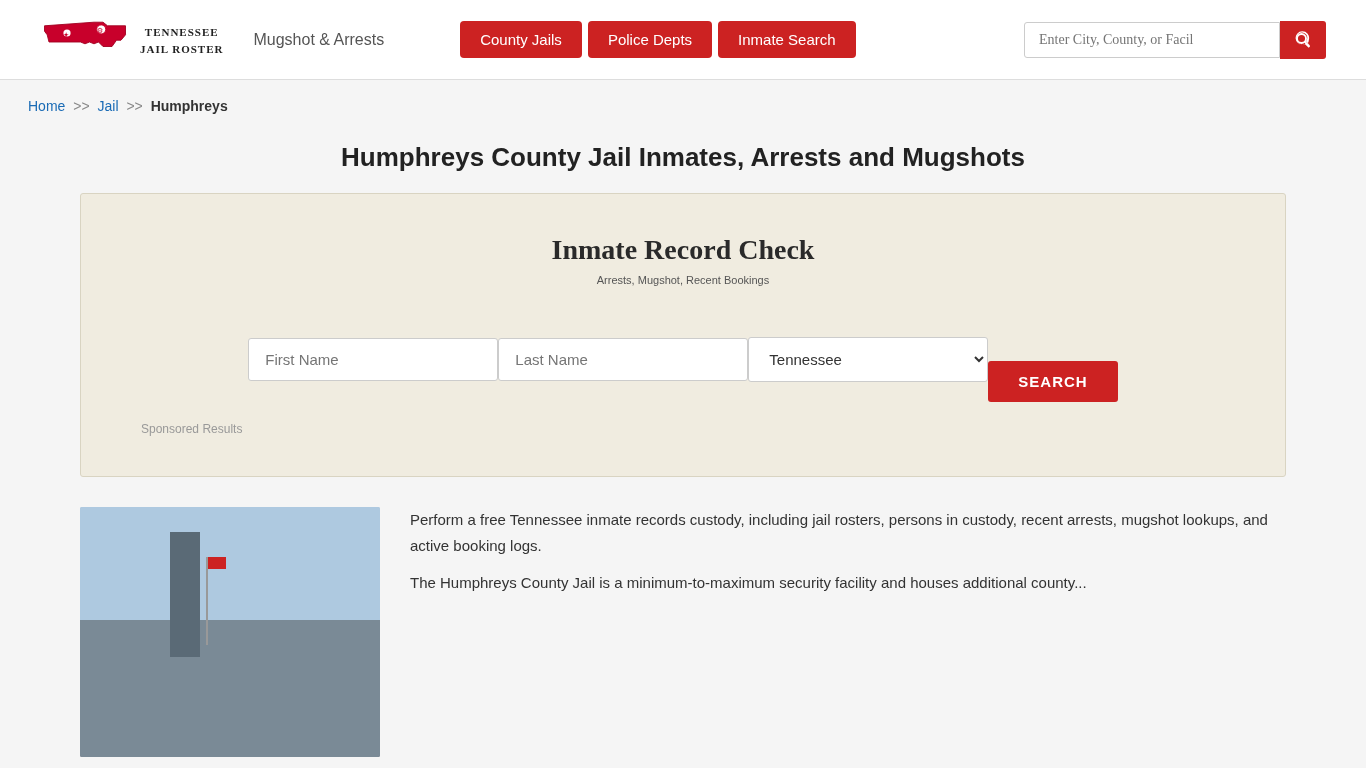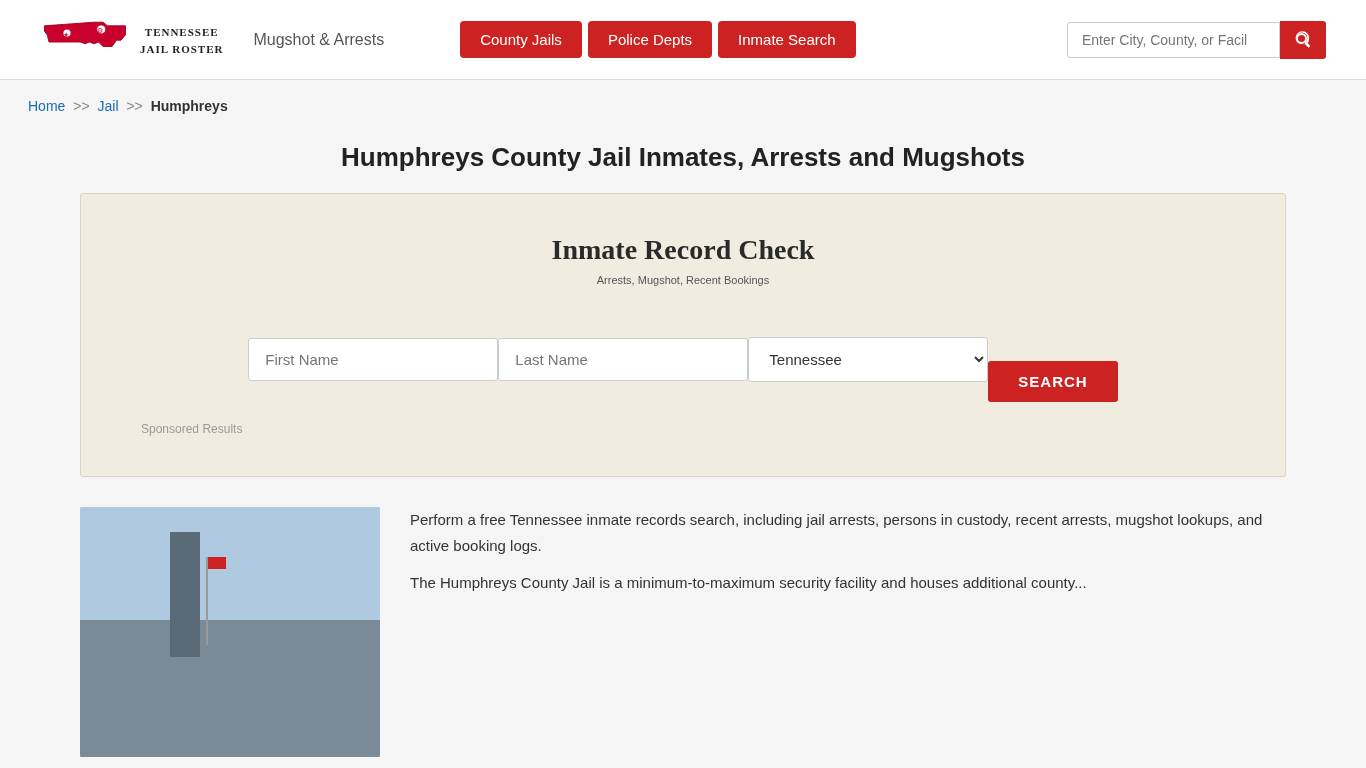--- a/index.html
+++ b/index.html
@@ -47,22 +47,22 @@
     }
     .search-area {
       display: flex;
       margin-left: auto;
       align-items: center;
     }
     .search-input {
       border: 1px solid #ccc;
       padding: 9px 14px;
       font-size: 14px;
-      font-family: Liberation Sans, sans-serif;
-      width: 213px;
+      font-family: Liberation Serif, serif;
+      width: 256px;
       border-radius: 3px 0 0 3px;
       outline: none;
       color: #999;
     }
     .search-btn {
       background: #cc2222;
       border: none;
       padding: 10px 14px;
       cursor: pointer;
       border-radius: 0 3px 3px 0;
@@ -316,16 +316,16 @@
 
 <div class="content-section">
   <div class="content-image">
     <div class="building-sim">
       <div class="flag-pole">
         <div class="flag"></div>
       </div>
     </div>
   </div>
   <div class="content-text">
-    <p>Perform a free Tennessee inmate records search, including jail arrests, persons in custody, recent arrests, mugshot lookups, and active booking logs.</p>
+    <p>Perform a free Tennessee inmate records custody, including jail rosters, persons in custody, recent arrests, mugshot lookups, and active booking logs.</p>
     <p>The Humphreys County Jail is a minimum-to-maximum security facility and houses additional county...</p>
   </div>
 </div>
 
 </body></html>

